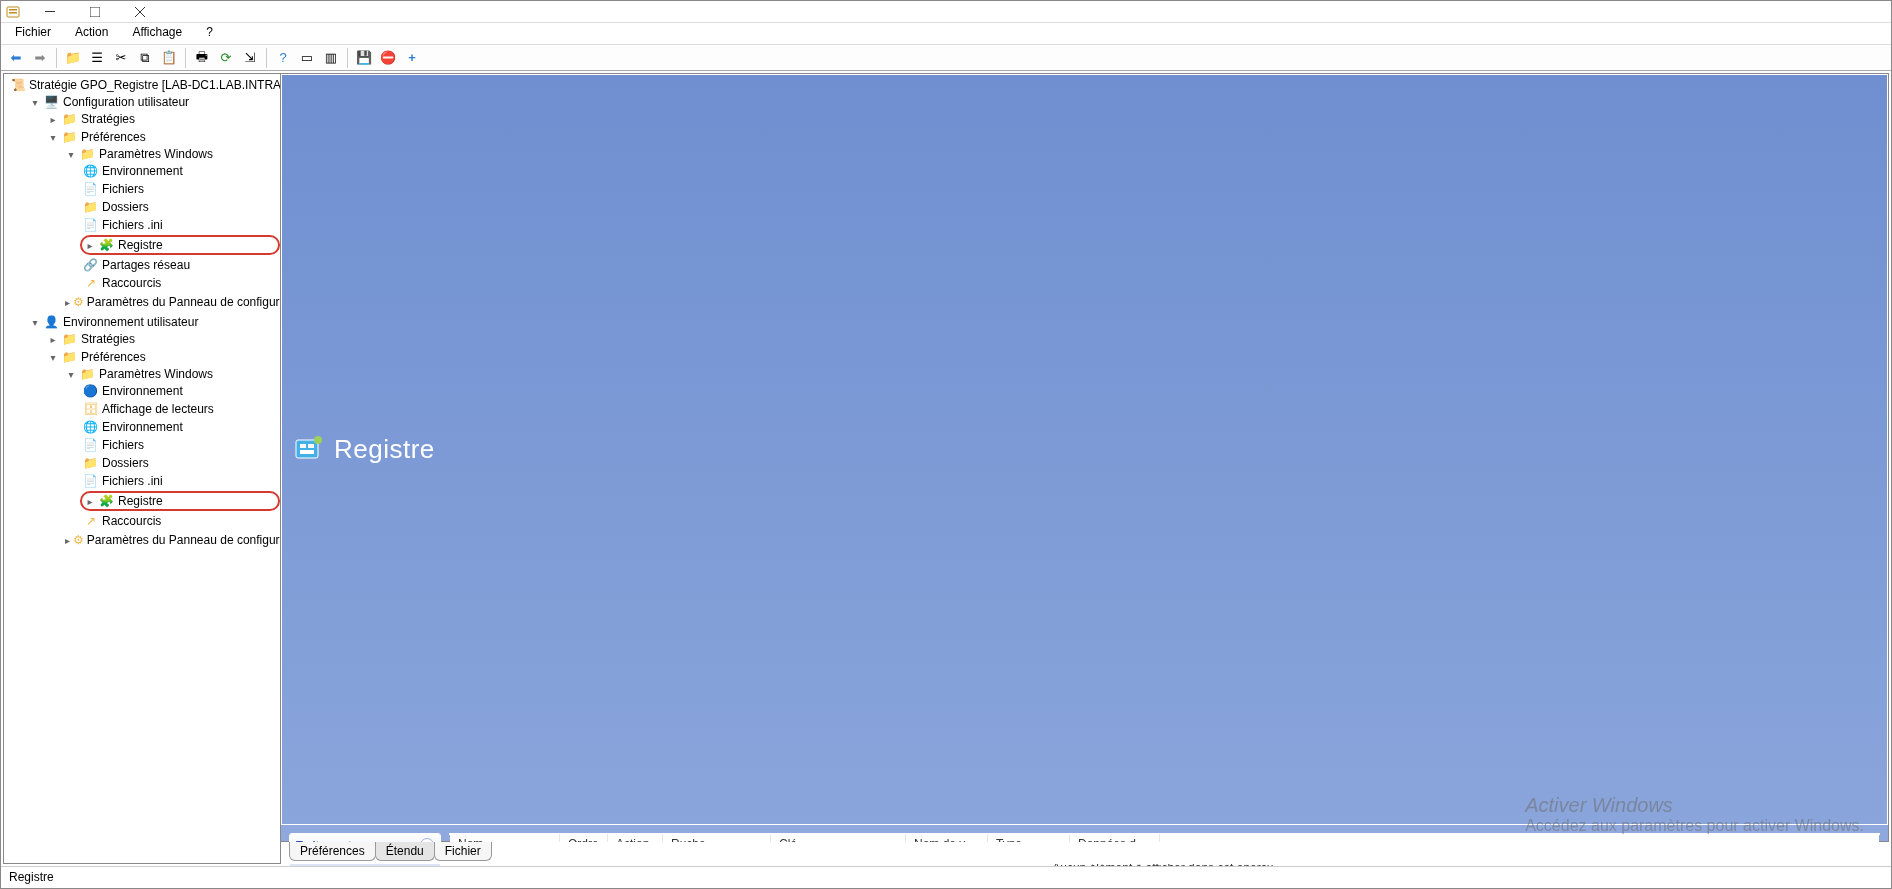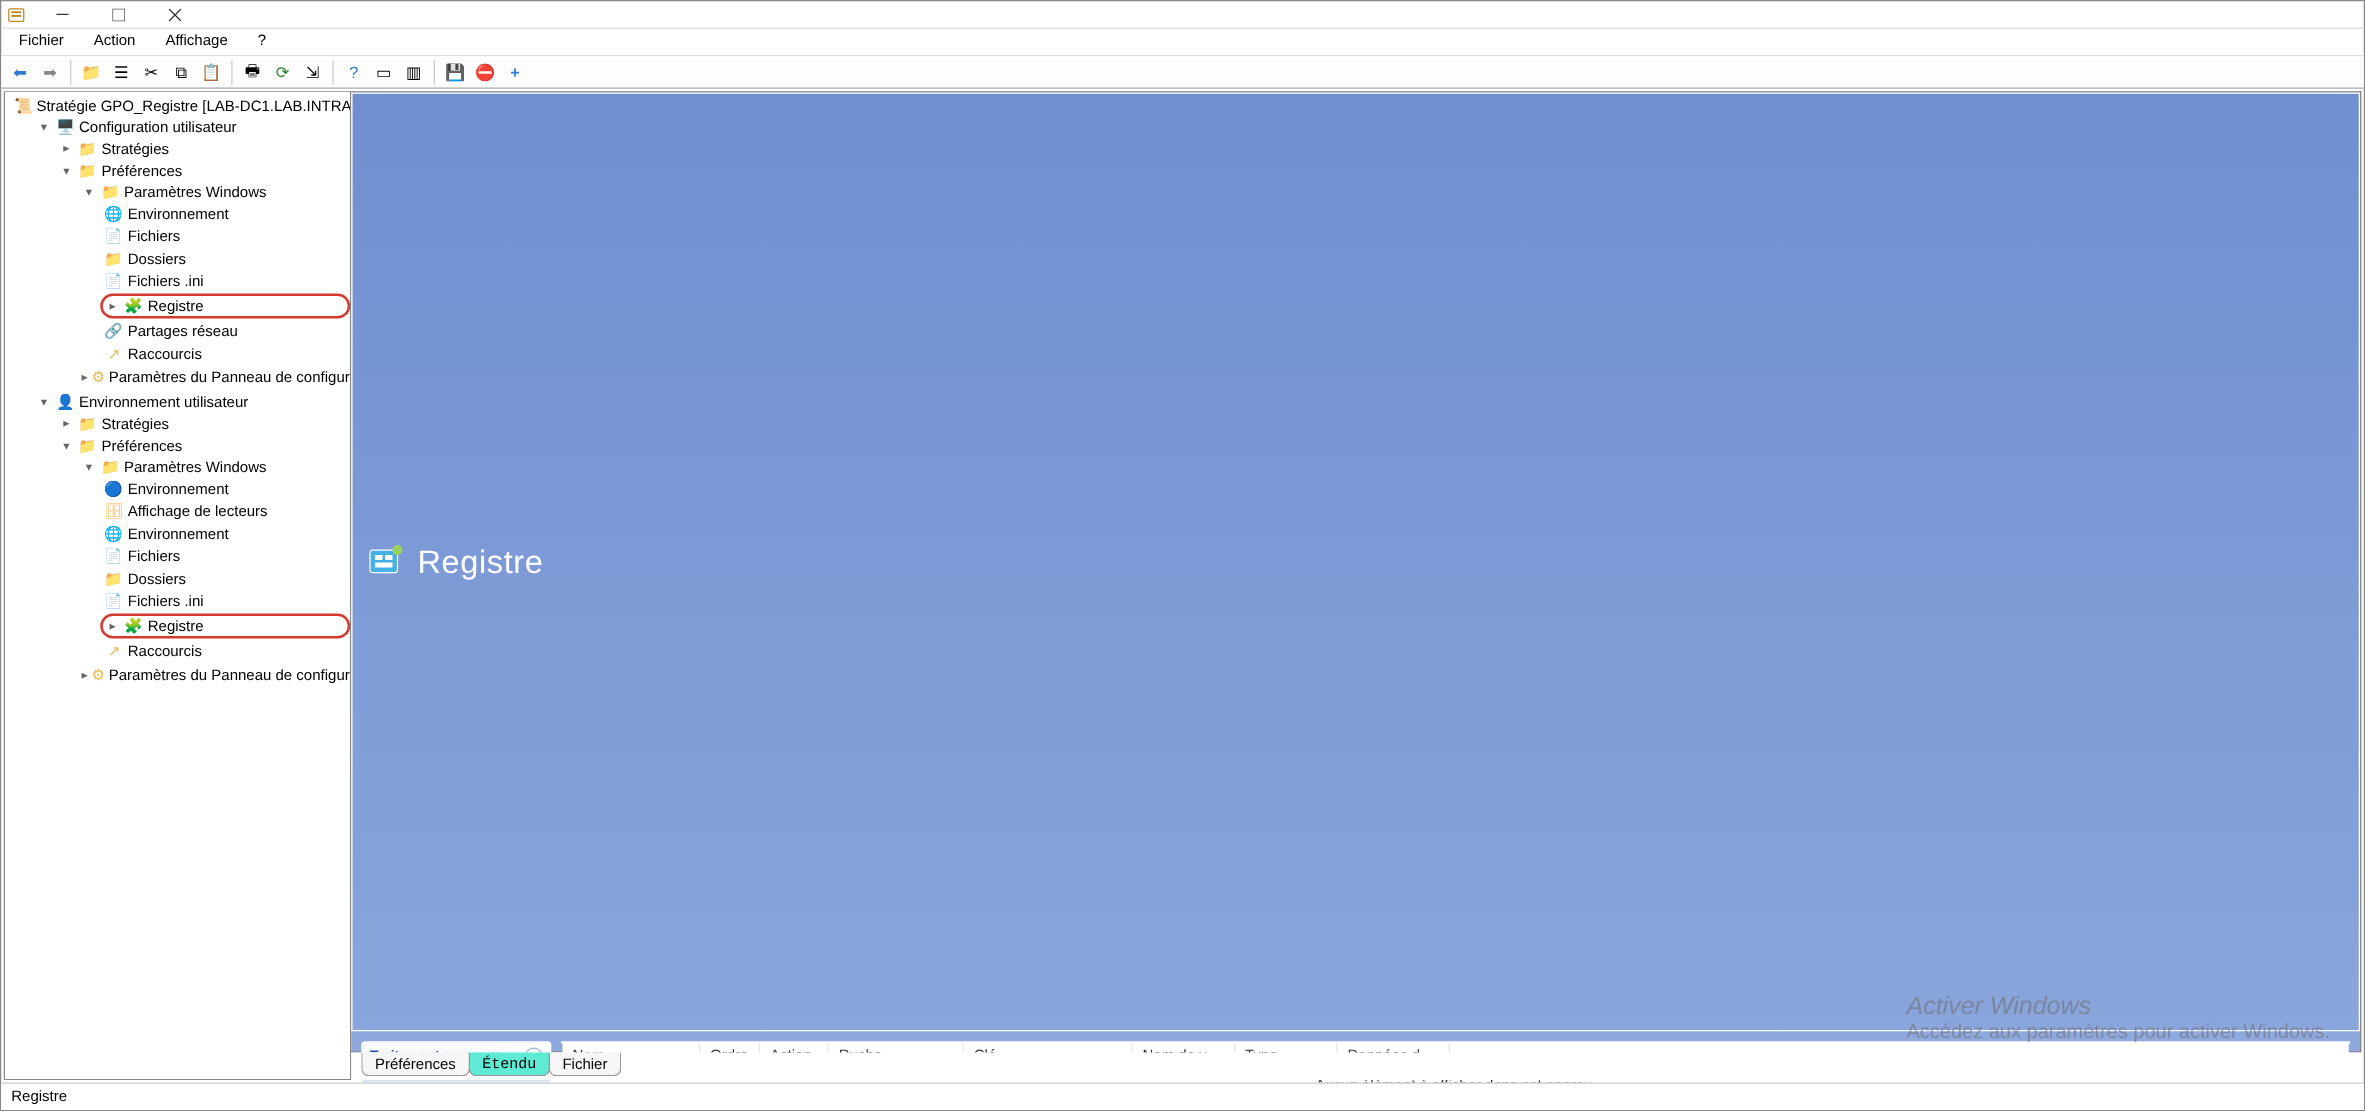--- a/index.html
+++ b/index.html
@@ -176,21 +176,21 @@
   }
   .tab {
     padding:2px 10px;
     font-size:12px;
     background:#f6f6f6;
     border:1px solid #999;
     border-top:none;
     border-radius:0 0 6px 6px;
     margin-right:-1px;
   }
-  .tab.active { background:#5eead4;font-family:Liberation Mono, monospace; }
+  .tab.active { background:#e5e5e5; }
   
   .tree { font-size:12px; }
   .tree ul { list-style:none; margin:0; padding-left:18px;}
   .tree > ul { padding-left:4px;}
   .tree li { white-space:nowrap; padding:1px 0;}
   .node { display:flex; align-items:center; gap:3px; padding:0 3px;}
   .toggle { width:12px; display:inline-block; text-align:center; color:#666; font-size:10px;}
   .ticon { width:16px; height:16px; display:flex; align-items:center; justify-content:center; font-size:12px;}
   .folder .ticon { color:#f0b84d;}
   .highlight { border:2px solid #d43a2f; border-radius:10px; padding:0 6px 0 2px; display:flex; align-items:center; gap:3px;}

